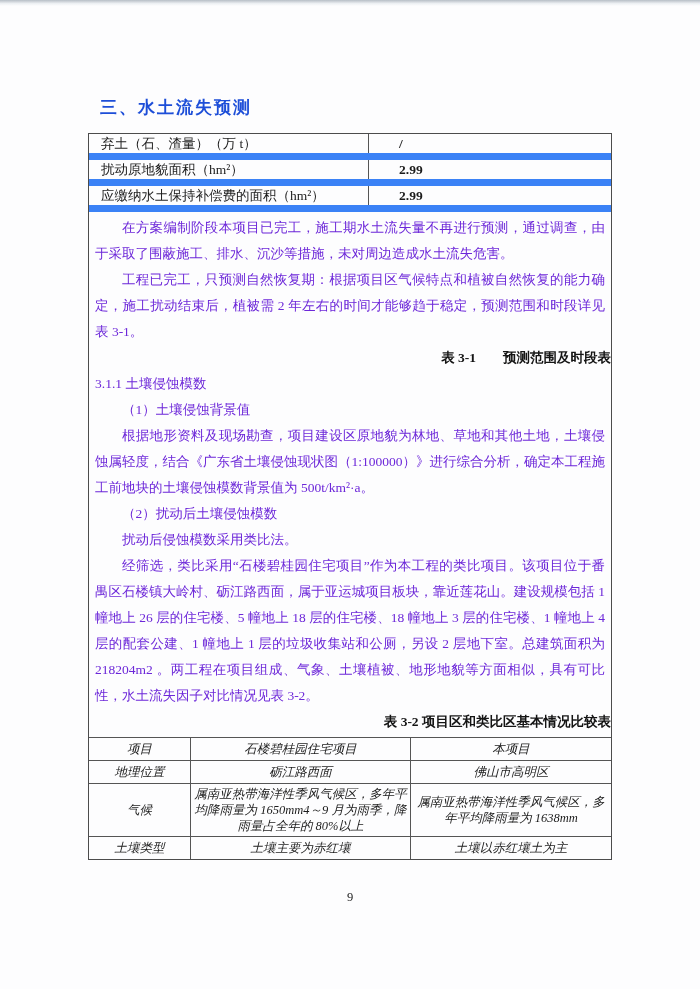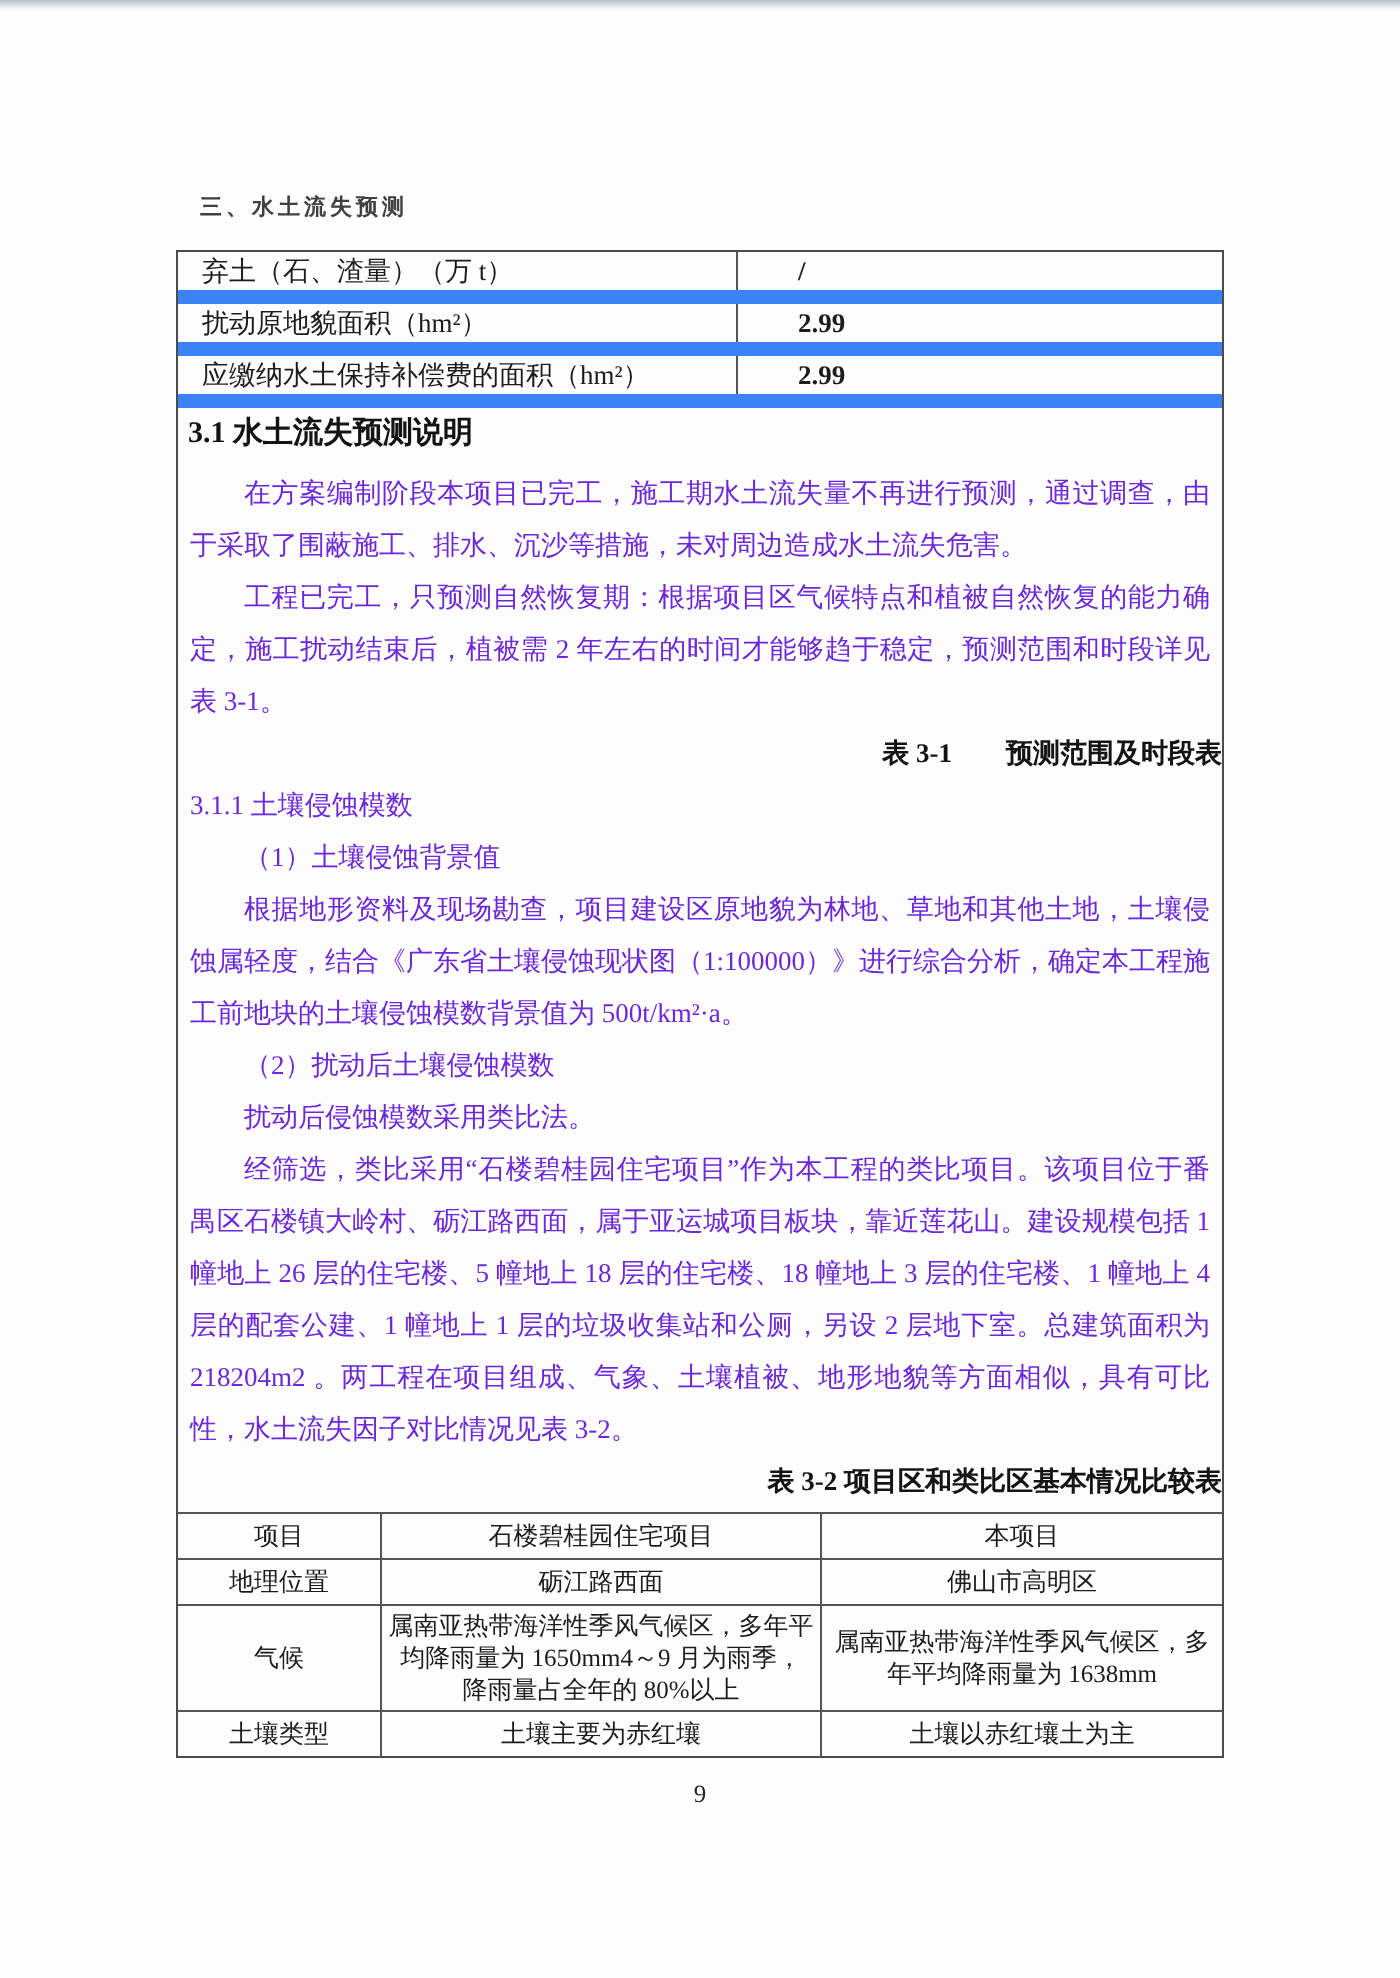--- a/index.html
+++ b/index.html
@@ -12,22 +12,22 @@
     overflow:hidden;
   }
   .scan-edge{
     position:absolute;top:0;left:0;width:700px;height:6px;
     background:linear-gradient(#b7bec6,#eef1f4 60%,#fdfdfe);
   }
   .page-inner{
     position:absolute;left:88px;top:96px;width:524px;
   }
   .doc-title{
-    font-size:11px;font-weight:bold;letter-spacing:2px;
-    margin:0 0 14px 12px;color:#404040;
+    font-size:17px;font-weight:bold;letter-spacing:2px;
+    margin:0 0 14px 12px;color:#1d4ed8;
   }
   .frame{
     border:1.5px solid #4c4c4c;
     background:transparent;
   }
   
   table.summary{width:100%;border-collapse:collapse;table-layout:fixed;font-size:13.5px;}
   table.summary td{border-bottom:7px solid #3b82f6;height:19px;vertical-align:middle;}
   table.summary td.lbl{width:267px;border-right:1px solid #555;padding:0 0 0 12px;}
   table.summary td.val{padding:0 0 0 30px;font-weight:bold;font-family:"Liberation Serif",serif;}
@@ -54,21 +54,21 @@
     border-collapse:collapse;margin:2px auto 4px auto;
     font-size:12px;text-align:center;
   }
   table.t31 td{border:1px solid #555;height:19px;vertical-align:middle;padding:0 4px;}
   table.t31 .c1{width:120px;}
   table.t31 .c2{width:132px;}
   table.t31 .c3{width:131px;}
   
   table.t32{
     width:100%;border-collapse:collapse;table-layout:fixed;
-    font-size:12.5px;text-align:center;margin-top:4px;
+    font-size:12.5px;text-align:center;margin-top:4px;font-style:italic;
   }
   table.t32 td{border:1px solid #555;vertical-align:middle;padding:2px 3px;line-height:16px;height:18px;}
   table.t32 tr td:first-child{border-left:0;}
   table.t32 tr td:last-child{border-right:0;}
   table.t32 tr:last-child td{border-bottom:0;}
   table.t32 .c1{width:95px;}
   table.t32 .c2{width:213px;}
   .page-number{
     position:absolute;top:890px;left:0;width:700px;
     text-align:center;font-size:12.5px;color:#222;
@@ -95,21 +95,20 @@
           <td class="lbl">扰动原地貌面积（hm²）</td>
           <td class="val">2.99</td>
         </tr>
         <tr>
           <td class="lbl">应缴纳水土保持补偿费的面积（hm²）</td>
           <td class="val">2.99</td>
         </tr>
       </tbody>
     </table>
 
-    <div class="section-heading">3.1 水土流失预测说明</div>
 
     <div class="body-cell">
 
       <p>在方案编制阶段本项目已完工，施工期水土流失量不再进行预测，通过调查，由于采取了围蔽施工、排水、沉沙等措施，未对周边造成水土流失危害。</p>
       <p>工程已完工，只预测自然恢复期：根据项目区气候特点和植被自然恢复的能力确定，施工扰动结束后，植被需 2 年左右的时间才能够趋于稳定，预测范围和时段详见表 3-1。</p>
 
       <div class="tbl-caption">表 3-1　　预测范围及时段表</div>
 
 
       <p class="noindent subheading">3.1.1 土壤侵蚀模数</p>

